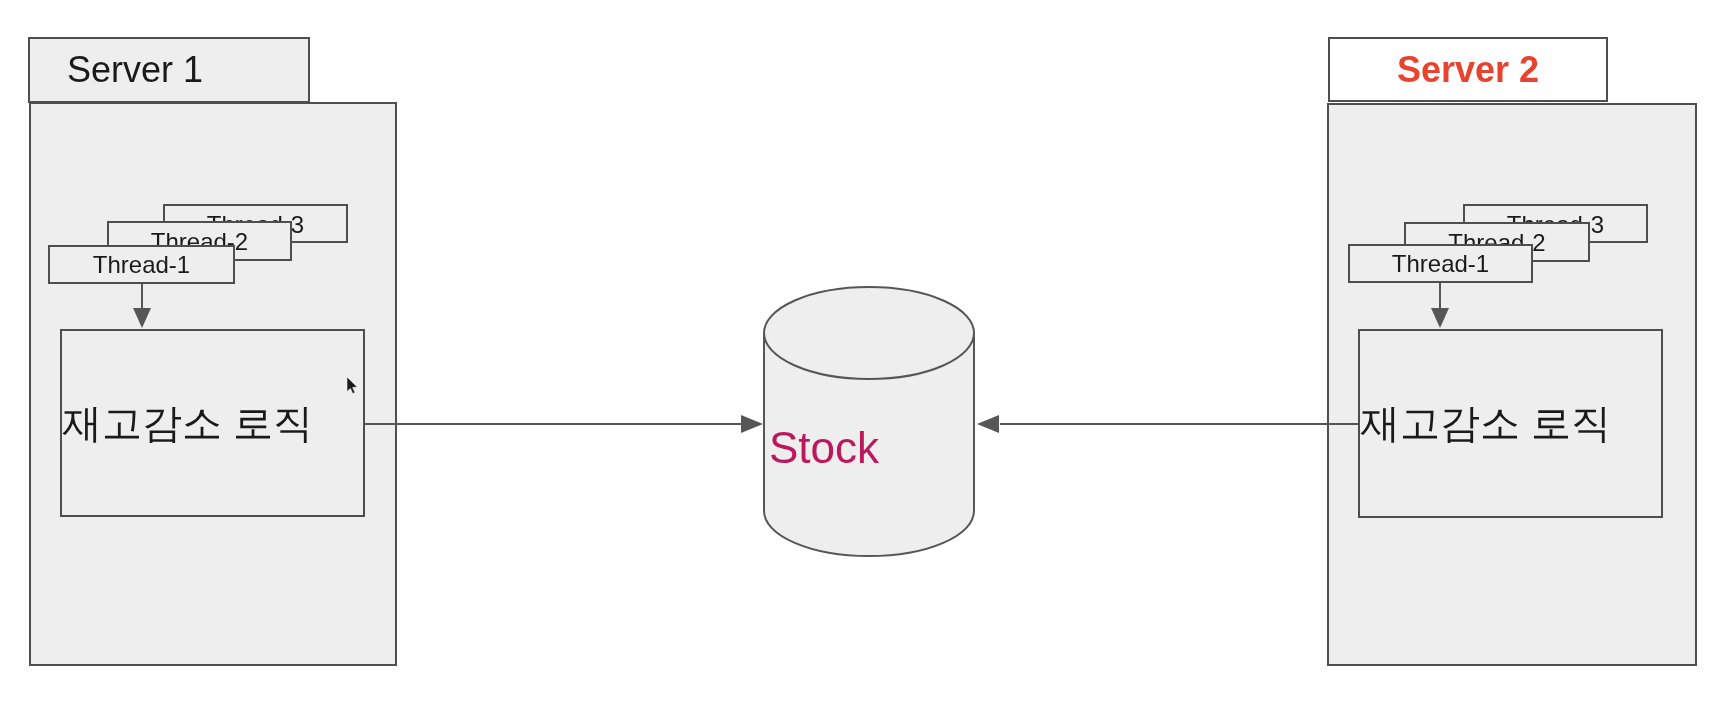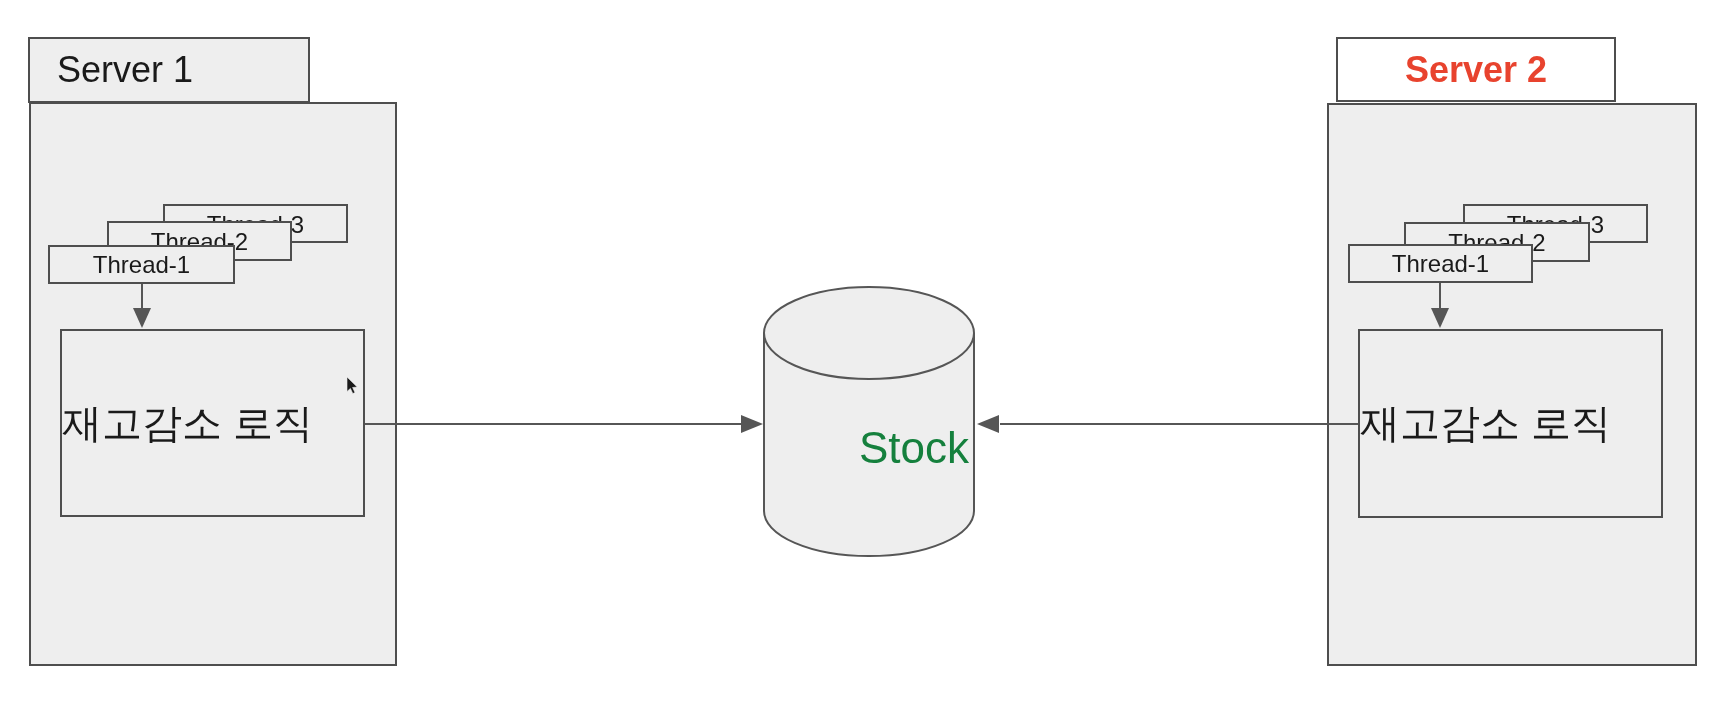--- a/index.html
+++ b/index.html
@@ -21,53 +21,53 @@
   .gbox {
     position: absolute;
     background: #eeeeee;
     border: 2px solid #4e4e4e;
   }
 
   
   .s1-body  { left: 29px;  top: 102px; width: 368px; height: 564px; z-index: 0; }
   .s1-title {
     left: 28px; top: 37px; width: 282px; height: 66px; z-index: 6;
-    font-size: 36px; color: #1a1a1a; line-height: 62px; padding-left: 27px;
+    font-size: 36px; color: #1a1a1a; line-height: 62px; padding-left: 37px;
   }
   .thread {
     font-size: 24px; color: #1a1a1a; text-align: center; overflow: visible;
   }
   .thread span { display: block; }
   .s1-t3 { left: 163px; top: 204px; width: 185px; height: 39px; z-index: 1; line-height: 37px; }
   .s1-t2 { left: 107px; top: 221px; width: 185px; height: 40px; z-index: 2; line-height: 38px; }
   .s1-t1 { left: 48px;  top: 245px; width: 187px; height: 39px; z-index: 3; line-height: 36px; }
   .logic {
     font-size: 40px; color: #1a1a1a; text-align: left; z-index: 1;
   }
   .s1-logic { left: 60px; top: 329px; width: 305px; height: 188px; line-height: 184px; }
 
   
   .s2-body  { left: 1327px; top: 103px; width: 370px; height: 563px; z-index: 0; }
   .s2-title {
     left: 1328px; top: 37px; width: 280px; height: 65px; z-index: 6;
     background: #ffffff;
     font-size: 36px; font-weight: bold; color: #e8432e;
-    text-align: center; line-height: 61px; margin-left: 8px;
+    text-align: center; line-height: 61px;
   }
   .s2-t3 { left: 1463px; top: 204px; width: 185px; height: 39px; z-index: 1; line-height: 37px; }
   .s2-t2 { left: 1404px; top: 222px; width: 186px; height: 40px; z-index: 2; line-height: 38px; }
   .s2-t1 { left: 1348px; top: 244px; width: 185px; height: 39px; z-index: 3; line-height: 36px; }
   .s2-logic { left: 1358px; top: 329px; width: 305px; height: 189px; line-height: 185px; }
 
   
   .stock-label {
     position: absolute;
     left: 769px; top: 426px; width: 200px; height: 44px;
-    text-align: right; line-height: 44px;
-    font-size: 44px; color: #15803d;
+    text-align: left; line-height: 44px;
+    font-size: 44px; color: #be185d;
     z-index: 11;
   }
 
   
   .overlay {
     position: absolute;
     left: 0; top: 0;
     width: 1733px; height: 724px;
     z-index: 10;
     pointer-events: none;

